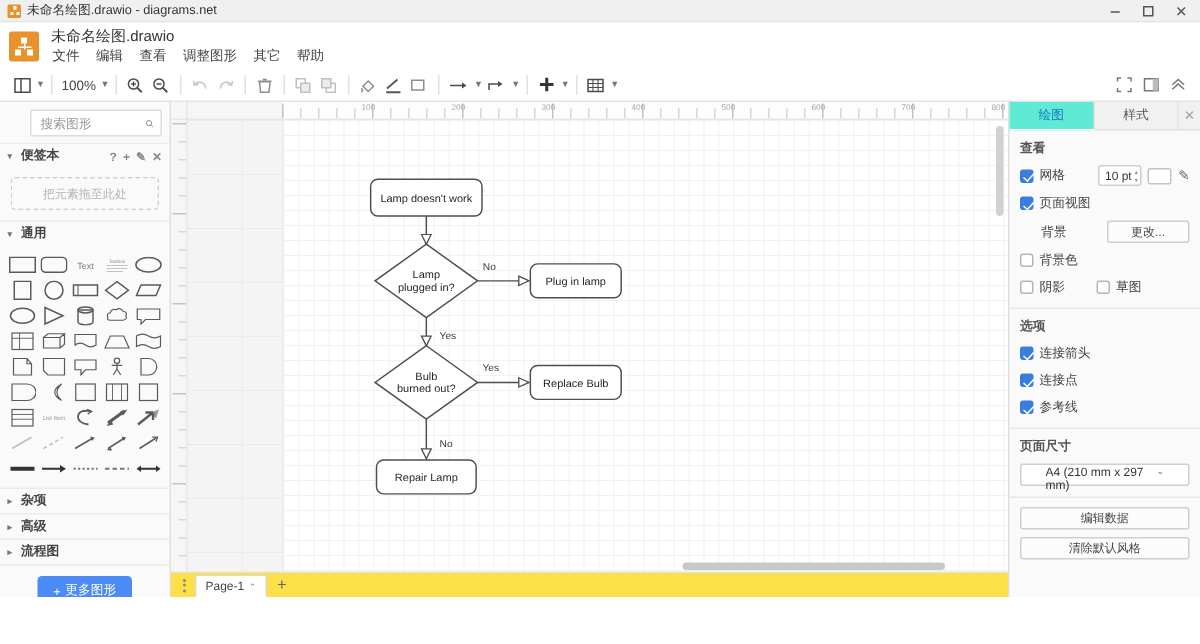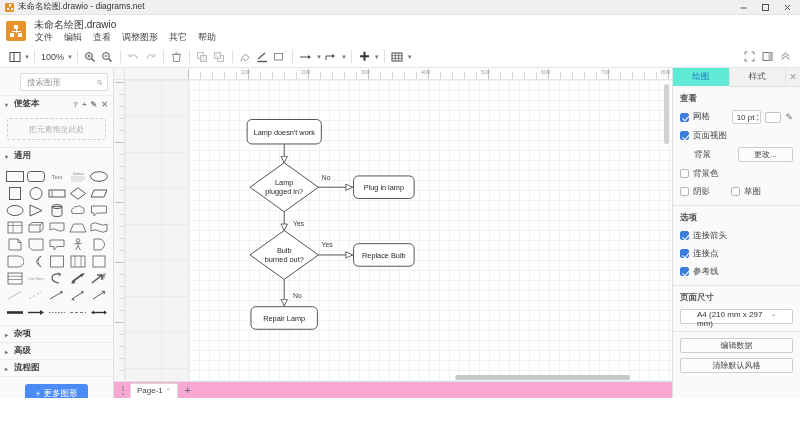--- a/index.html
+++ b/index.html
@@ -155,21 +155,21 @@
   .flow { position:absolute; left:0; top:0; width:100%; height:100%; }
   .hscroll-track { position:absolute; left:0; right:0; bottom:1px; height:7px; }
   .hscroll-thumb { position:absolute; left:330px; width:175px; top:2px; height:5px;
                    background:#c6c8ca; border-radius:3px; }
   .vscroll-track { position:absolute; right:1px; top:0; bottom:0; width:7px; }
   .vscroll-thumb { position:absolute; right:2px; top:4px; width:5px; height:60px;
                    background:#cfd1d3; border-radius:3px; }
 
   
   .footer {
-    height:17px; flex:0 0 17px; background:#f9a8d4; border-top:1px solid #e2e2e2;
+    height:17px; flex:0 0 17px; background:#fde047; border-top:1px solid #e2e2e2;
     display:flex; align-items:center; padding:0 4px; gap:2px;
   }
   .dots { width:10px; display:flex; flex-direction:column; align-items:center; gap:1.5px; }
   .dots i { width:2px; height:2px; background:#8a8a8a; border-radius:50%; display:block; }
   .ftab {
     height:15px; background:#fff; border:1px solid #dadada; border-bottom:0; border-radius:2px 2px 0 0;
     display:flex; align-items:center; gap:3px; padding:0 6px; font-size:8px; color:#444;
   }
   .ftab .chev { font-size:6px; color:#888; }
   .fadd { width:16px; height:15px; display:flex; align-items:center; justify-content:center;

